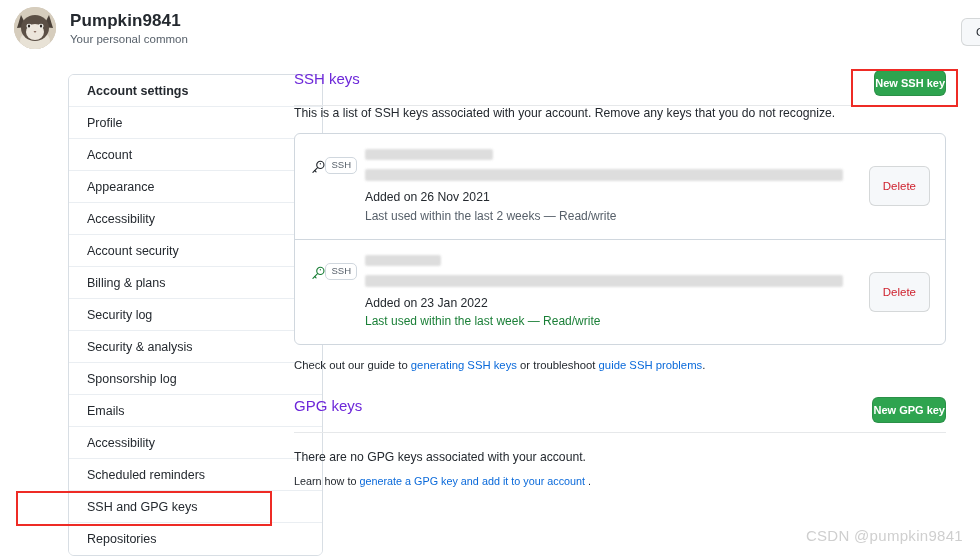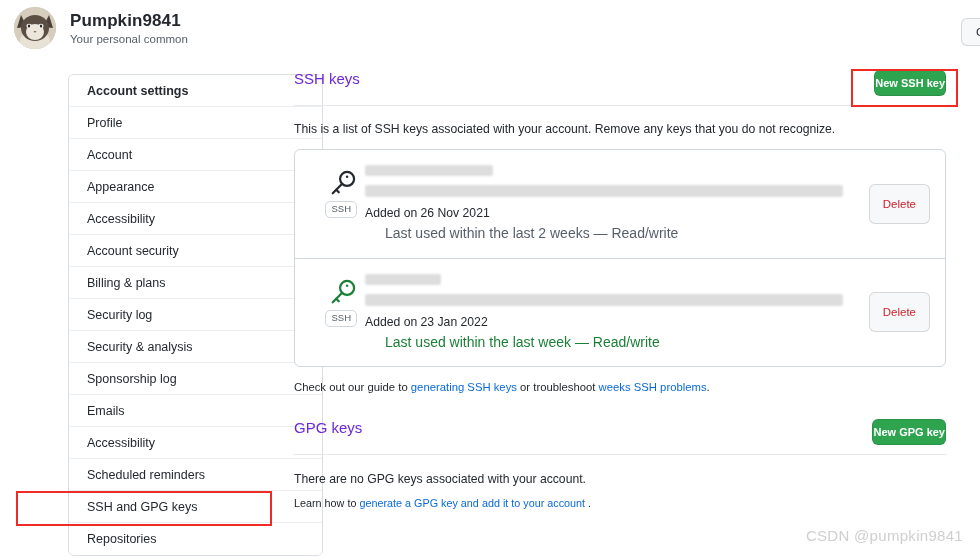--- a/index.html
+++ b/index.html
@@ -131,21 +131,20 @@
     font-size: 11px;
     font-weight: bold;
     border: 1px solid rgba(27,31,36,0.15);
     border-radius: 6px;
     white-space: nowrap;
   }
 
   .blurb {
     font-size: 12.2px;
     color: #24292f;
-    margin-top: 16px;
   }
 
   .key-list {
     margin-top: 13px;
     border: 1px solid #d0d7de;
     border-radius: 6px;
     background: #ffffff;
     overflow: hidden;
   }
   .key-row {
@@ -155,22 +154,22 @@
     border-bottom: 1px solid #d0d7de;
     position: relative;
     min-height: 90px;
   }
   .key-row:last-child { border-bottom: none; }
 
   .key-badge {
     width: 46px;
     flex: 0 0 auto;
     display: flex;
-    flex-direction: column;
-    align-items: flex-end;
+    flex-direction: row;
+    align-items: flex-start;
     padding-top: 6px;
   }
   .key-badge svg { display: block; }
   .ssh-tag {
     margin-top: 4px;
     font-size: 9.5px;
     color: #57606a;
     border: 1px solid #d0d7de;
     border-radius: 5px;
     padding: 0px 5px 1px;
@@ -193,24 +192,23 @@
   .redact.fp    { height: 12px; width: 478px; margin-bottom: 7px; }
   .redact.title2 { height: 11px; width: 76px; margin-bottom: 9px; }
   .redact.fp2    { height: 12px; width: 478px; margin-bottom: 7px; }
 
   .key-meta {
     font-size: 12.2px;
     color: #24292f;
     line-height: 1.55;
   }
   .key-used {
-    font-size: 14px;
+    font-size: 12px;
     color: #57606a;
     line-height: 1.55;
-    margin-left: 20px;
   }
   .key-used.active { color: #1a7f37; }
 
   .del-btn {
     flex: 0 0 auto;
     align-self: center;
     height: 40px;
     padding: 0 13px;
     display: inline-flex;
     align-items: center;
@@ -367,21 +365,21 @@
           <div class="key-meta">Added on 23 Jan 2022</div>
           <div class="key-used active">Last used within the last week — Read/write</div>
         </div>
 
         <div class="del-btn">Delete</div>
       </div>
 
     </div>
 
     <div class="guide">
-      <span>Check out our guide to </span><span class="lnk">generating SSH keys</span><span> or troubleshoot </span><span class="lnk">weeks SSH problems</span><span>.</span>
+      <span>Check out our guide to </span><span class="lnk">generating SSH keys</span><span> or troubleshoot </span><span class="lnk">guide SSH problems</span><span>.</span>
     </div>
 
     <div class="sec-head sec2">
       <div class="sec-title">GPG keys</div>
       <div class="green-btn">New GPG key</div>
     </div>
 
     <div class="gpg-blurb">There are no GPG keys associated with your account.</div>
 
     <div class="gpg-learn">

